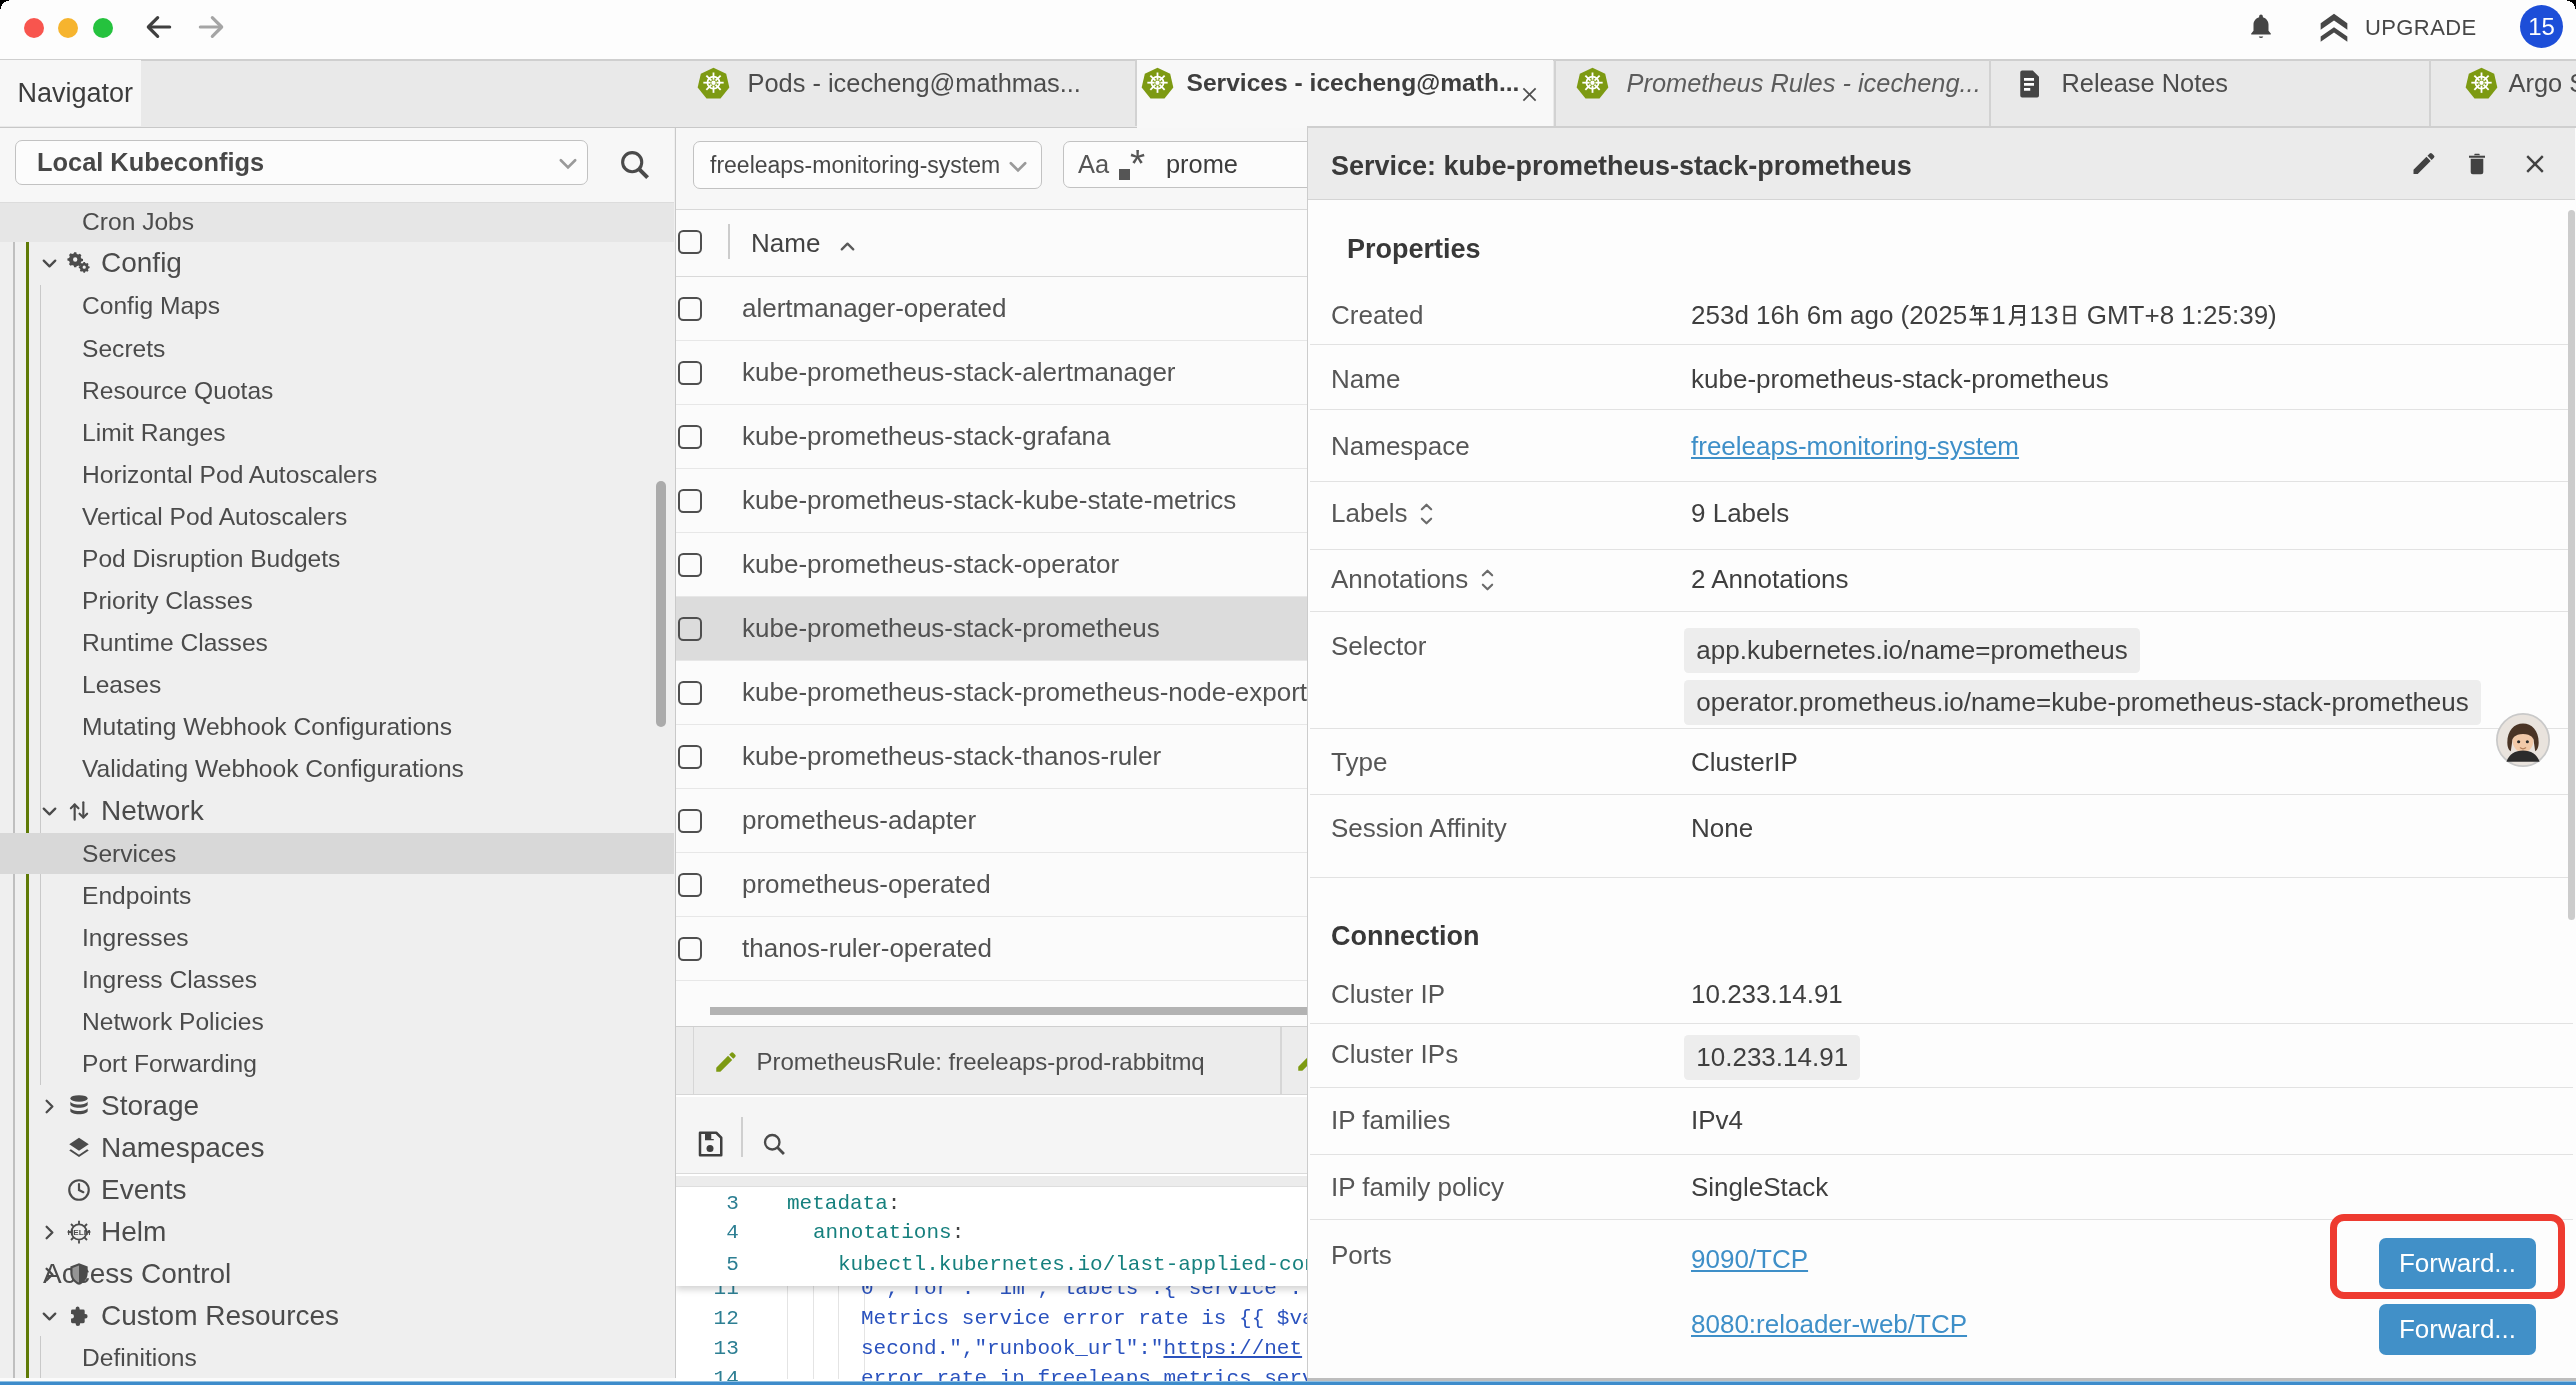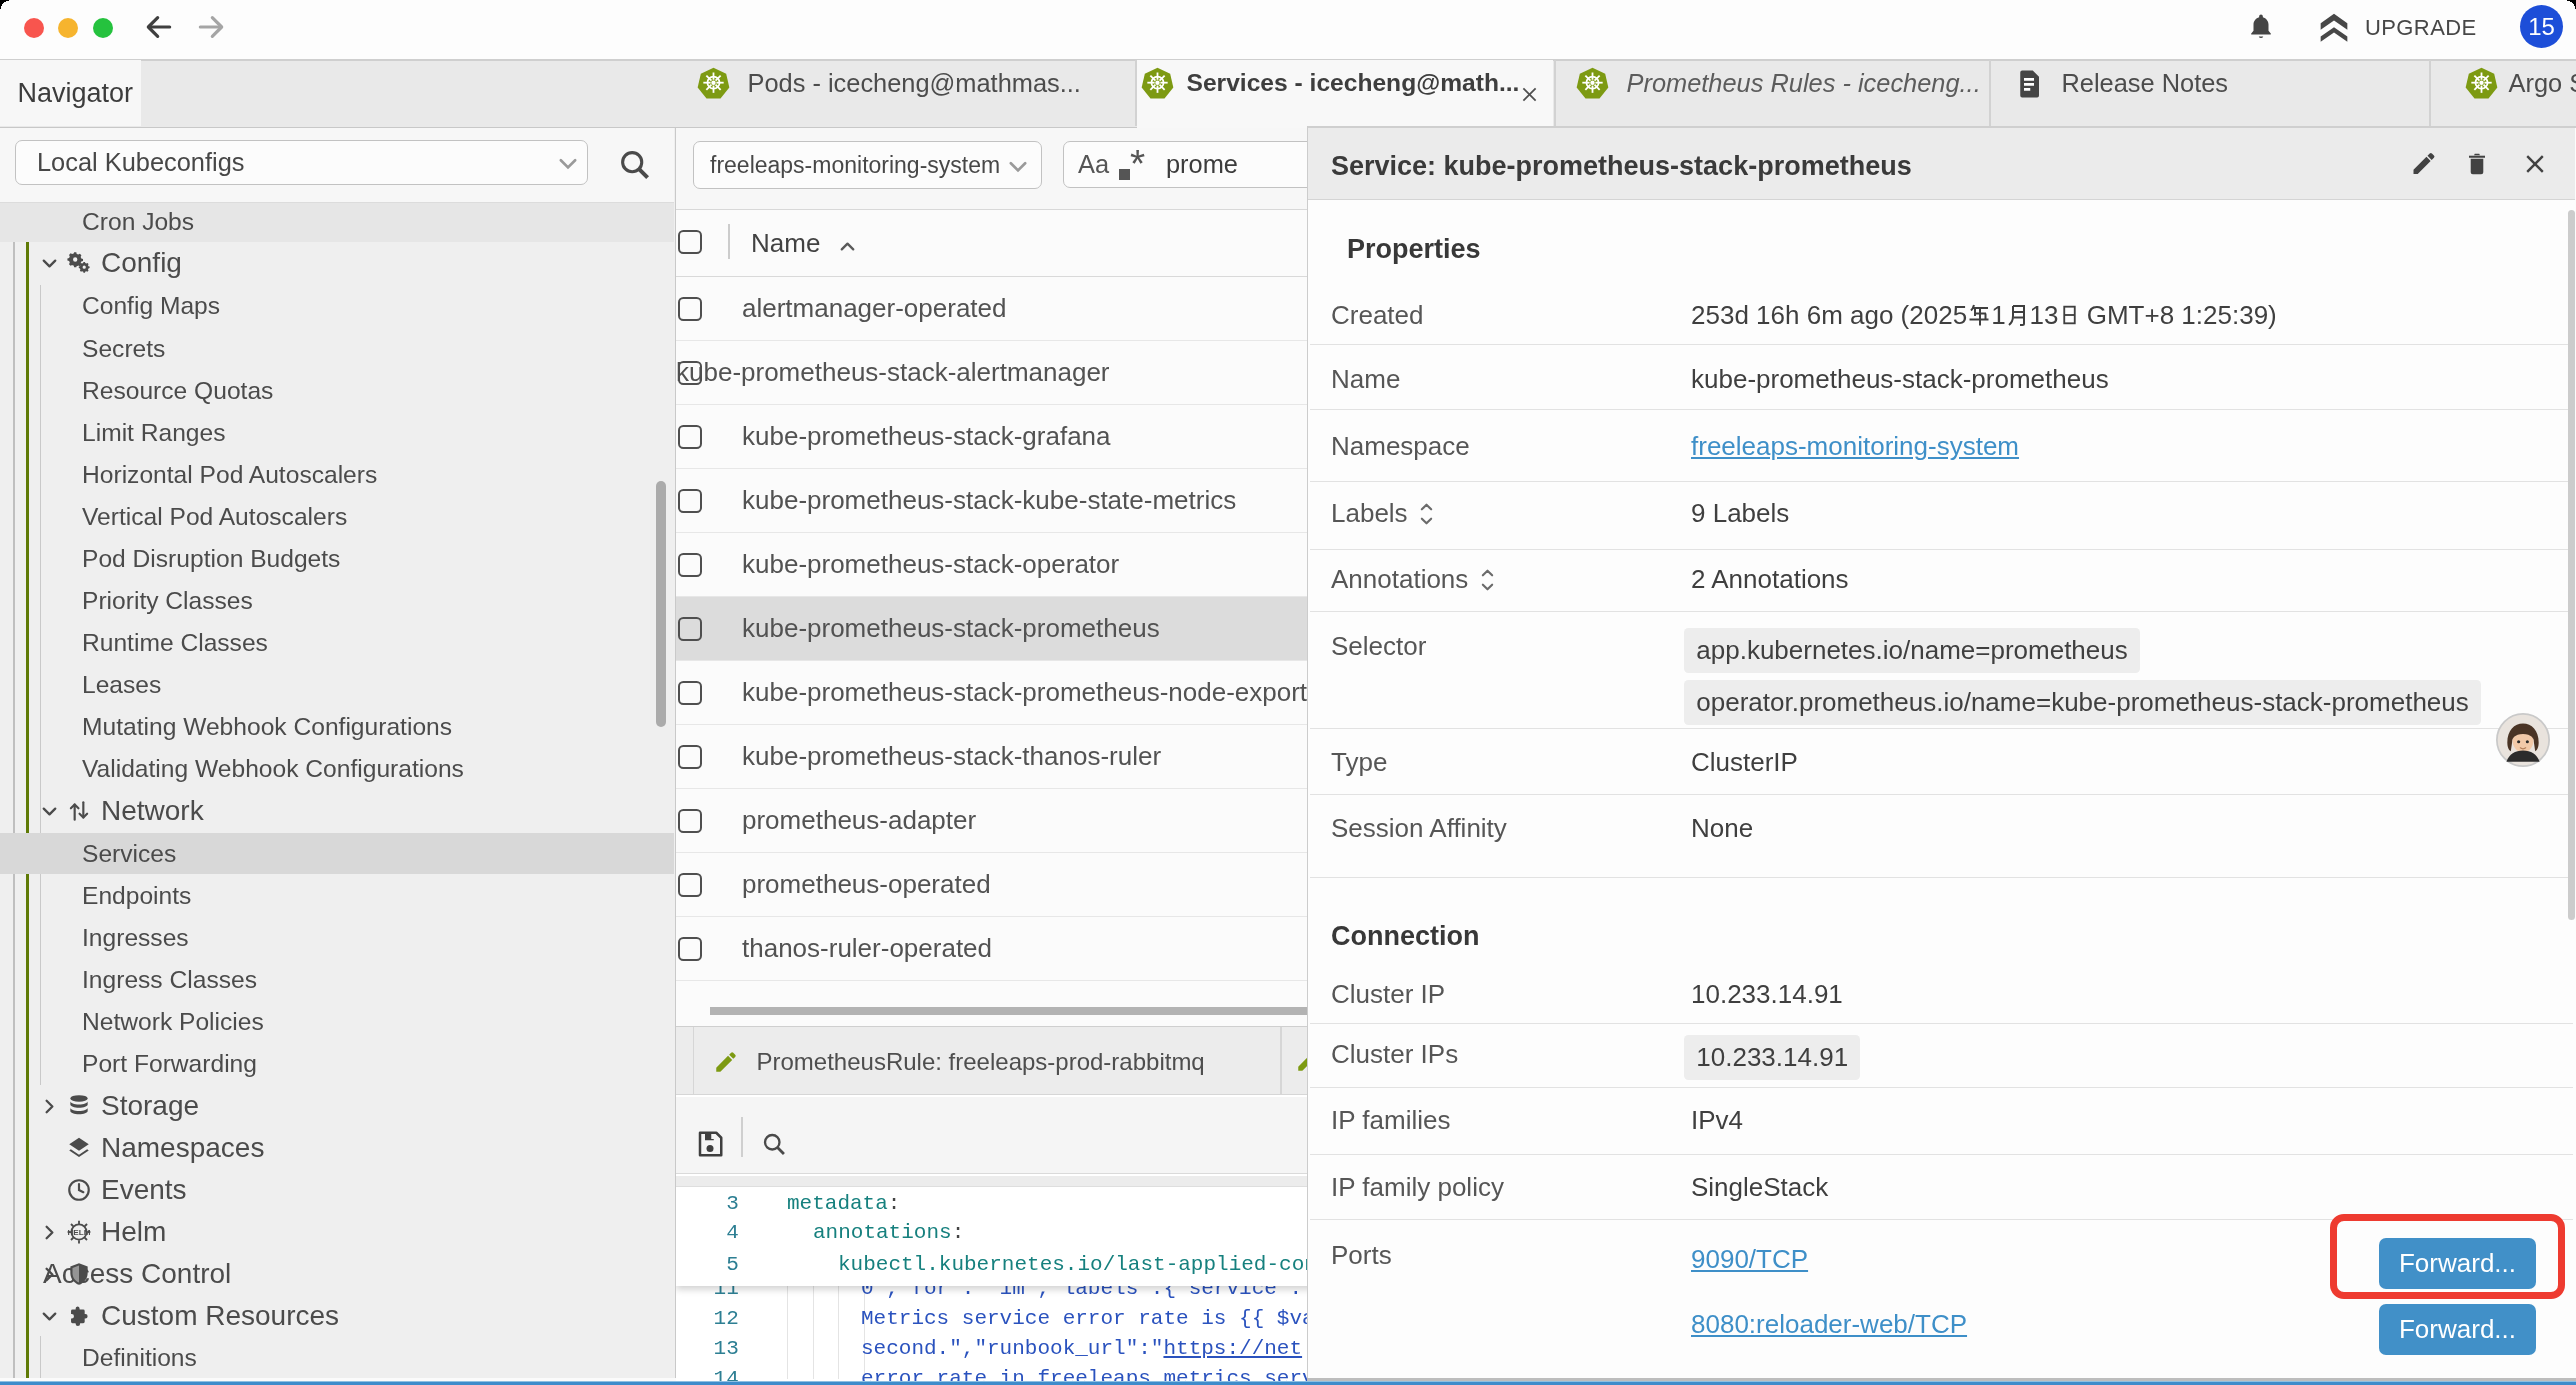--- a/index.html
+++ b/index.html
@@ -262,21 +262,21 @@
 <div class="abs treerow sect" style="top:1092px; padding-left:101px;"><svg width="23" height="23" viewBox="0 0 24 24" fill="none" stroke="#4b4b4b" stroke-width="2.4" stroke-linecap="round" stroke-linejoin="round" style="position:absolute;left:38px;top:9.6px;">
         <polyline points="6,9 12,15 18,9"></polyline>
       </svg><svg width="26" height="26" viewBox="0 0 24 24" fill="#4b4b4b" style="position:absolute;left:66px;top:8px;">
         <path d="M10 2a2.3 2.3 0 0 1 2.3 2.3V5H16a1.5 1.5 0 0 1 1.5 1.5v3.2h.7a2.3 2.3 0 1 1 0 4.6h-.7v3.2A1.5 1.5 0 0 1 16 19h-3.2v.7a2.3 2.3 0 1 1-4.6 0V19H5a1.5 1.5 0 0 1-1.5-1.5v-3.2h.7a2.3 2.3 0 1 0 0-4.6h-.7V6.5A1.5 1.5 0 0 1 5 5h3.2v-.7A2.3 2.3 0 0 1 10 2z" transform="translate(1.5,1.5) scale(0.9)"></path>
       </svg>Custom Resources</div>
 <div class="abs treerow item" style="top:1134px;">Definitions</div>
 <div class="abs" style="left:656px; top:278px; width:9.6px; height:246px; background:#ababab; border-radius:5.3px;"></div>
   </div>
 <div id="sidetools" class="abs" style="top:128px;"></div>
 <div class="abs selbox" style="left:15px; top:140px; width:573px; height:45px; font-size:25.4px;">
-    <span style="margin-left:21px;">Local Kubeconfigs</span>
+    <span style="margin-left:21px;font-weight:bold;">Local Kubeconfigs</span>
   </div>
 <svg class="abs" style="left:555px; top:151px;" width="26" height="24.6" viewBox="0 0 24 24" fill="none" stroke="#9a9a9a" stroke-width="2.6" stroke-linecap="round">
     <polyline points="5,9 12,16 19,9"></polyline>
   </svg>
 <svg class="abs" style="left:616px; top:146px;" width="37" height="37" viewBox="0 0 24 24" fill="none" stroke="#4a4a4a" stroke-width="2">
     <circle cx="10.5" cy="10.5" r="6.2"></circle>
     <line x1="15" y1="15" x2="20.5" y2="20.5" stroke-width="2.6"></line>
   </svg>
 
 <div id="ctools" class="abs"></div>
@@ -299,21 +299,21 @@
 <div class="abs" style="left:75px; top:18.4px; font-size:26px; color:#424242;">Name</div>
 <svg class="abs" style="left:160px; top:24.6px;" width="23" height="23" viewBox="0 0 24 24" fill="none" stroke="#5a5a5a" stroke-width="2.4" stroke-linecap="round" stroke-linejoin="round">
       <polyline points="6,15 12,9 18,15"></polyline>
     </svg>
 <div class="abs trow" style="top:67px; ">
       <span class="cbx" style="top:20px;"></span>
       <span style="margin-left:66px;">alertmanager-operated</span>
     </div>
 <div class="abs trow" style="top:131px; ">
       <span class="cbx" style="top:20px;"></span>
-      <span style="">kube-prometheus-stack-alertmanager</span>
+      <span style="margin-left:66px;">kube-prometheus-stack-alertmanager</span>
     </div>
 <div class="abs trow" style="top:195px; ">
       <span class="cbx" style="top:20px;"></span>
       <span style="margin-left:66px;">kube-prometheus-stack-grafana</span>
     </div>
 <div class="abs trow" style="top:259px; ">
       <span class="cbx" style="top:20px;"></span>
       <span style="margin-left:66px;">kube-prometheus-stack-kube-state-metrics</span>
     </div>
 <div class="abs trow" style="top:323px; ">

